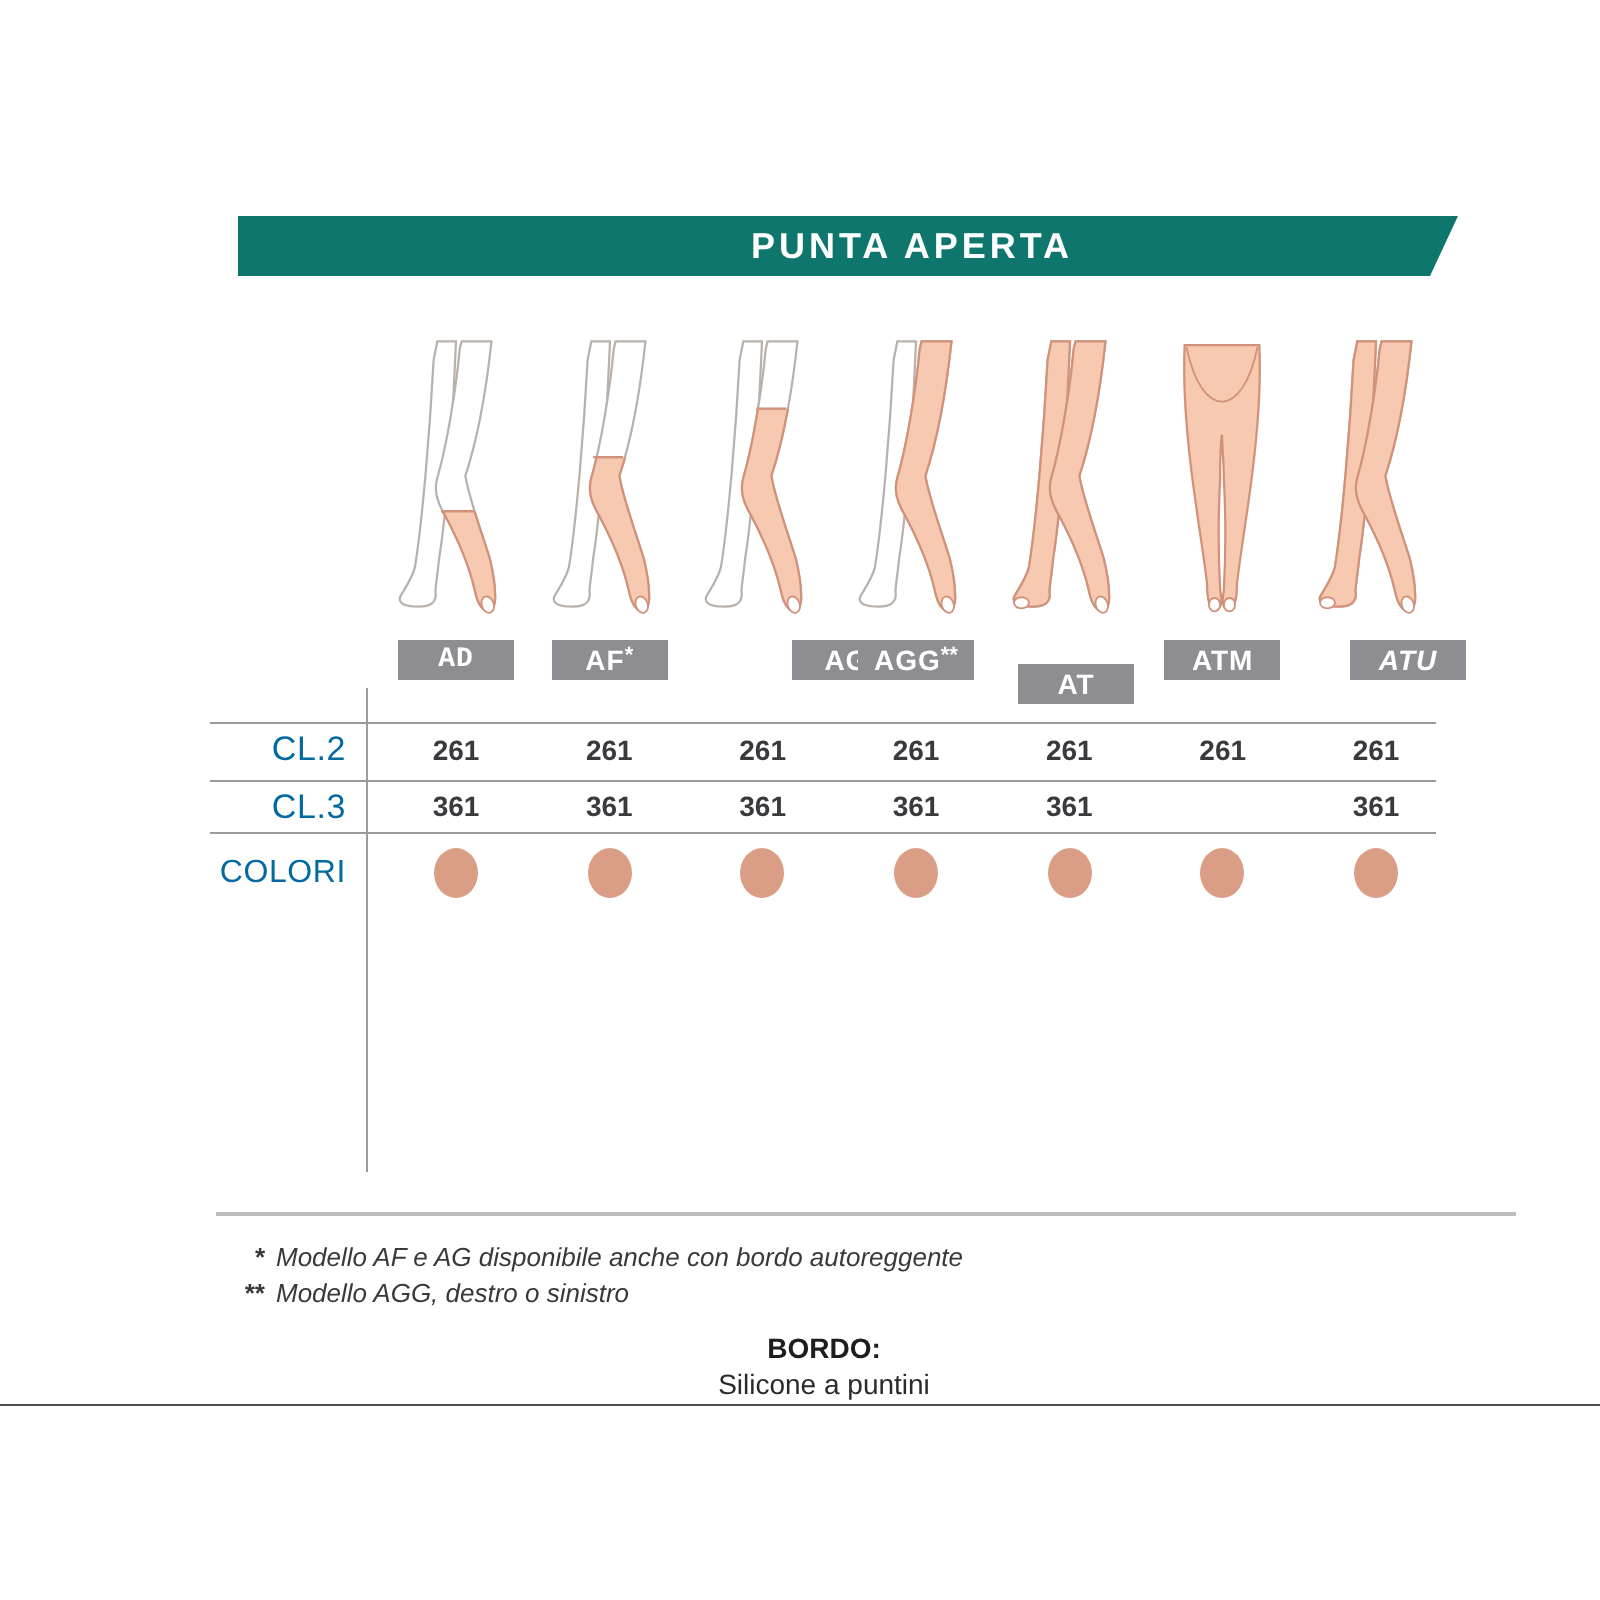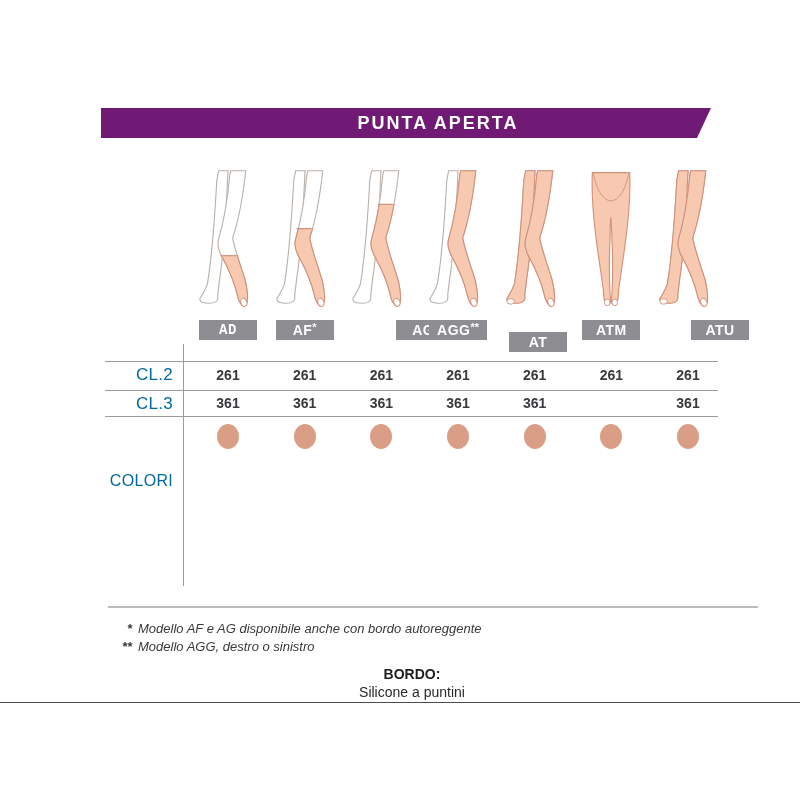--- a/index.html
+++ b/index.html
@@ -1,32 +1,32 @@
 <!DOCTYPE html>
 <html><head>
 <meta charset="utf-8">
 <style>
   html,body{margin:0;padding:0;background:#fff;}
   .page{position:relative;width:800px;height:800px;background:#ffffff;
         font-family:"Liberation Sans",sans-serif;overflow:hidden;color:#323236;}
 
   
-  .banner{position:absolute;left:101px;top:108px;width:610px;height:30px;
-          background:#701a75;
+  .banner{position:absolute;left:119px;top:108px;width:610px;height:30px;
+          background:#0f766e;
           clip-path:polygon(0 0,100% 0,calc(100% - 14px) 100%,0 100%);}
   .banner-title{display:block;height:30px;line-height:30px;text-align:center;
           padding-left:64px;color:#ffffff;font-weight:bold;font-size:18px;
           letter-spacing:2px;}
 
   
   .hline{position:absolute;left:105px;width:613px;height:1px;background:#9b9b9b;}
   .vline{position:absolute;left:183px;top:344px;width:1px;height:242px;background:#9b9b9b;}
   .rowlabel{position:absolute;left:105px;width:68px;text-align:right;
             font-weight:normal;font-size:17px;color:#0369a1;letter-spacing:.3px;}
-  .rowlabel.colori{font-size:16px;margin-top:44px;}
+  .rowlabel.colori{font-size:16px;}
 
   .mlabel{position:absolute;top:320px;width:58px;height:20px;background:#8e8e92;
           color:#fff;font-weight:bold;font-size:14px;text-align:center;
           line-height:20px;letter-spacing:.5px;}
   .mlabel .sup{display:inline-block;transform:translateY(-4px);font-size:11px;letter-spacing:0;}
 
   .cellnum{position:absolute;width:60px;text-align:center;font-weight:bold;
            font-size:14px;color:#3a3a3e;}
   .dot{position:absolute;width:22px;height:25px;border-radius:50%;}
 
@@ -166,21 +166,21 @@
             </clipPath>
           </defs>
           <path d="M28,4 L38,4 C36,50 33,95 29,120 C28,130 27,135 27,138 C28,144 24,146 18,146 C12,146 7,145 8,141 C10,137 14,132 16,125 C20,100 24,52 26,14 Z" fill="#ffffff" stroke="#b9b1ab" stroke-width="1.2"></path>
           <path d="M28,4 L38,4 C36,50 33,95 29,120 C28,130 27,135 27,138 C28,144 24,146 18,146 C12,146 7,145 8,141 C10,137 14,132 16,125 C20,100 24,52 26,14 Z" fill="#f8c9b1" stroke="#d2917a" stroke-width="1.2" clip-path="url(#clip6)"></path>
           <ellipse cx="12" cy="144" rx="4" ry="3" fill="#ffffff" stroke="#d2917a" stroke-width="1"></ellipse>
           <path d="M41,4 L57,4 C54,32 49,58 43,76 C45,88 51,104 56,120 C58,128 59,136 59,141 C59,146 57,149 54,148 C51,147 49,142 48,137 C45,124 39,110 32,97 C28,90 26,84 28,77 C33,60 38,30 40,8 Z" fill="#ffffff" stroke="#b9b1ab" stroke-width="1.2"></path>
           <path d="M41,4 L57,4 C54,32 49,58 43,76 C45,88 51,104 56,120 C58,128 59,136 59,141 C59,146 57,149 54,148 C51,147 49,142 48,137 C45,124 39,110 32,97 C28,90 26,84 28,77 C33,60 38,30 40,8 Z" fill="#f8c9b1" stroke="#d2917a" stroke-width="1.2" clip-path="url(#clip6)"></path>
           <ellipse cx="55" cy="145" rx="3.2" ry="4.5" transform="rotate(-18 55 145)" fill="#ffffff" stroke="#d2917a" stroke-width="1"></ellipse>
         </svg>
       </div>
-      <div class="mlabel" style="left: 691px;"><span>ATU</span></div>
+      <div class="mlabel" style="left: 675px; font-style: italic;"><span>ATU</span></div>
       <div class="cellnum" style="left: 658.02px; top: 367px;">261</div>
       <div class="cellnum" style="left: 658.02px; top: 395px;">361</div>
       <div class="dot" style="left: 677.02px; top: 424px; background: rgb(217, 158, 133);"></div>
     </div>
 
   <div class="hline" style="top:361px"></div>
   <div class="hline" style="top:390px"></div>
   <div class="hline" style="top:416px"></div>
   <div class="vline"></div>
 

